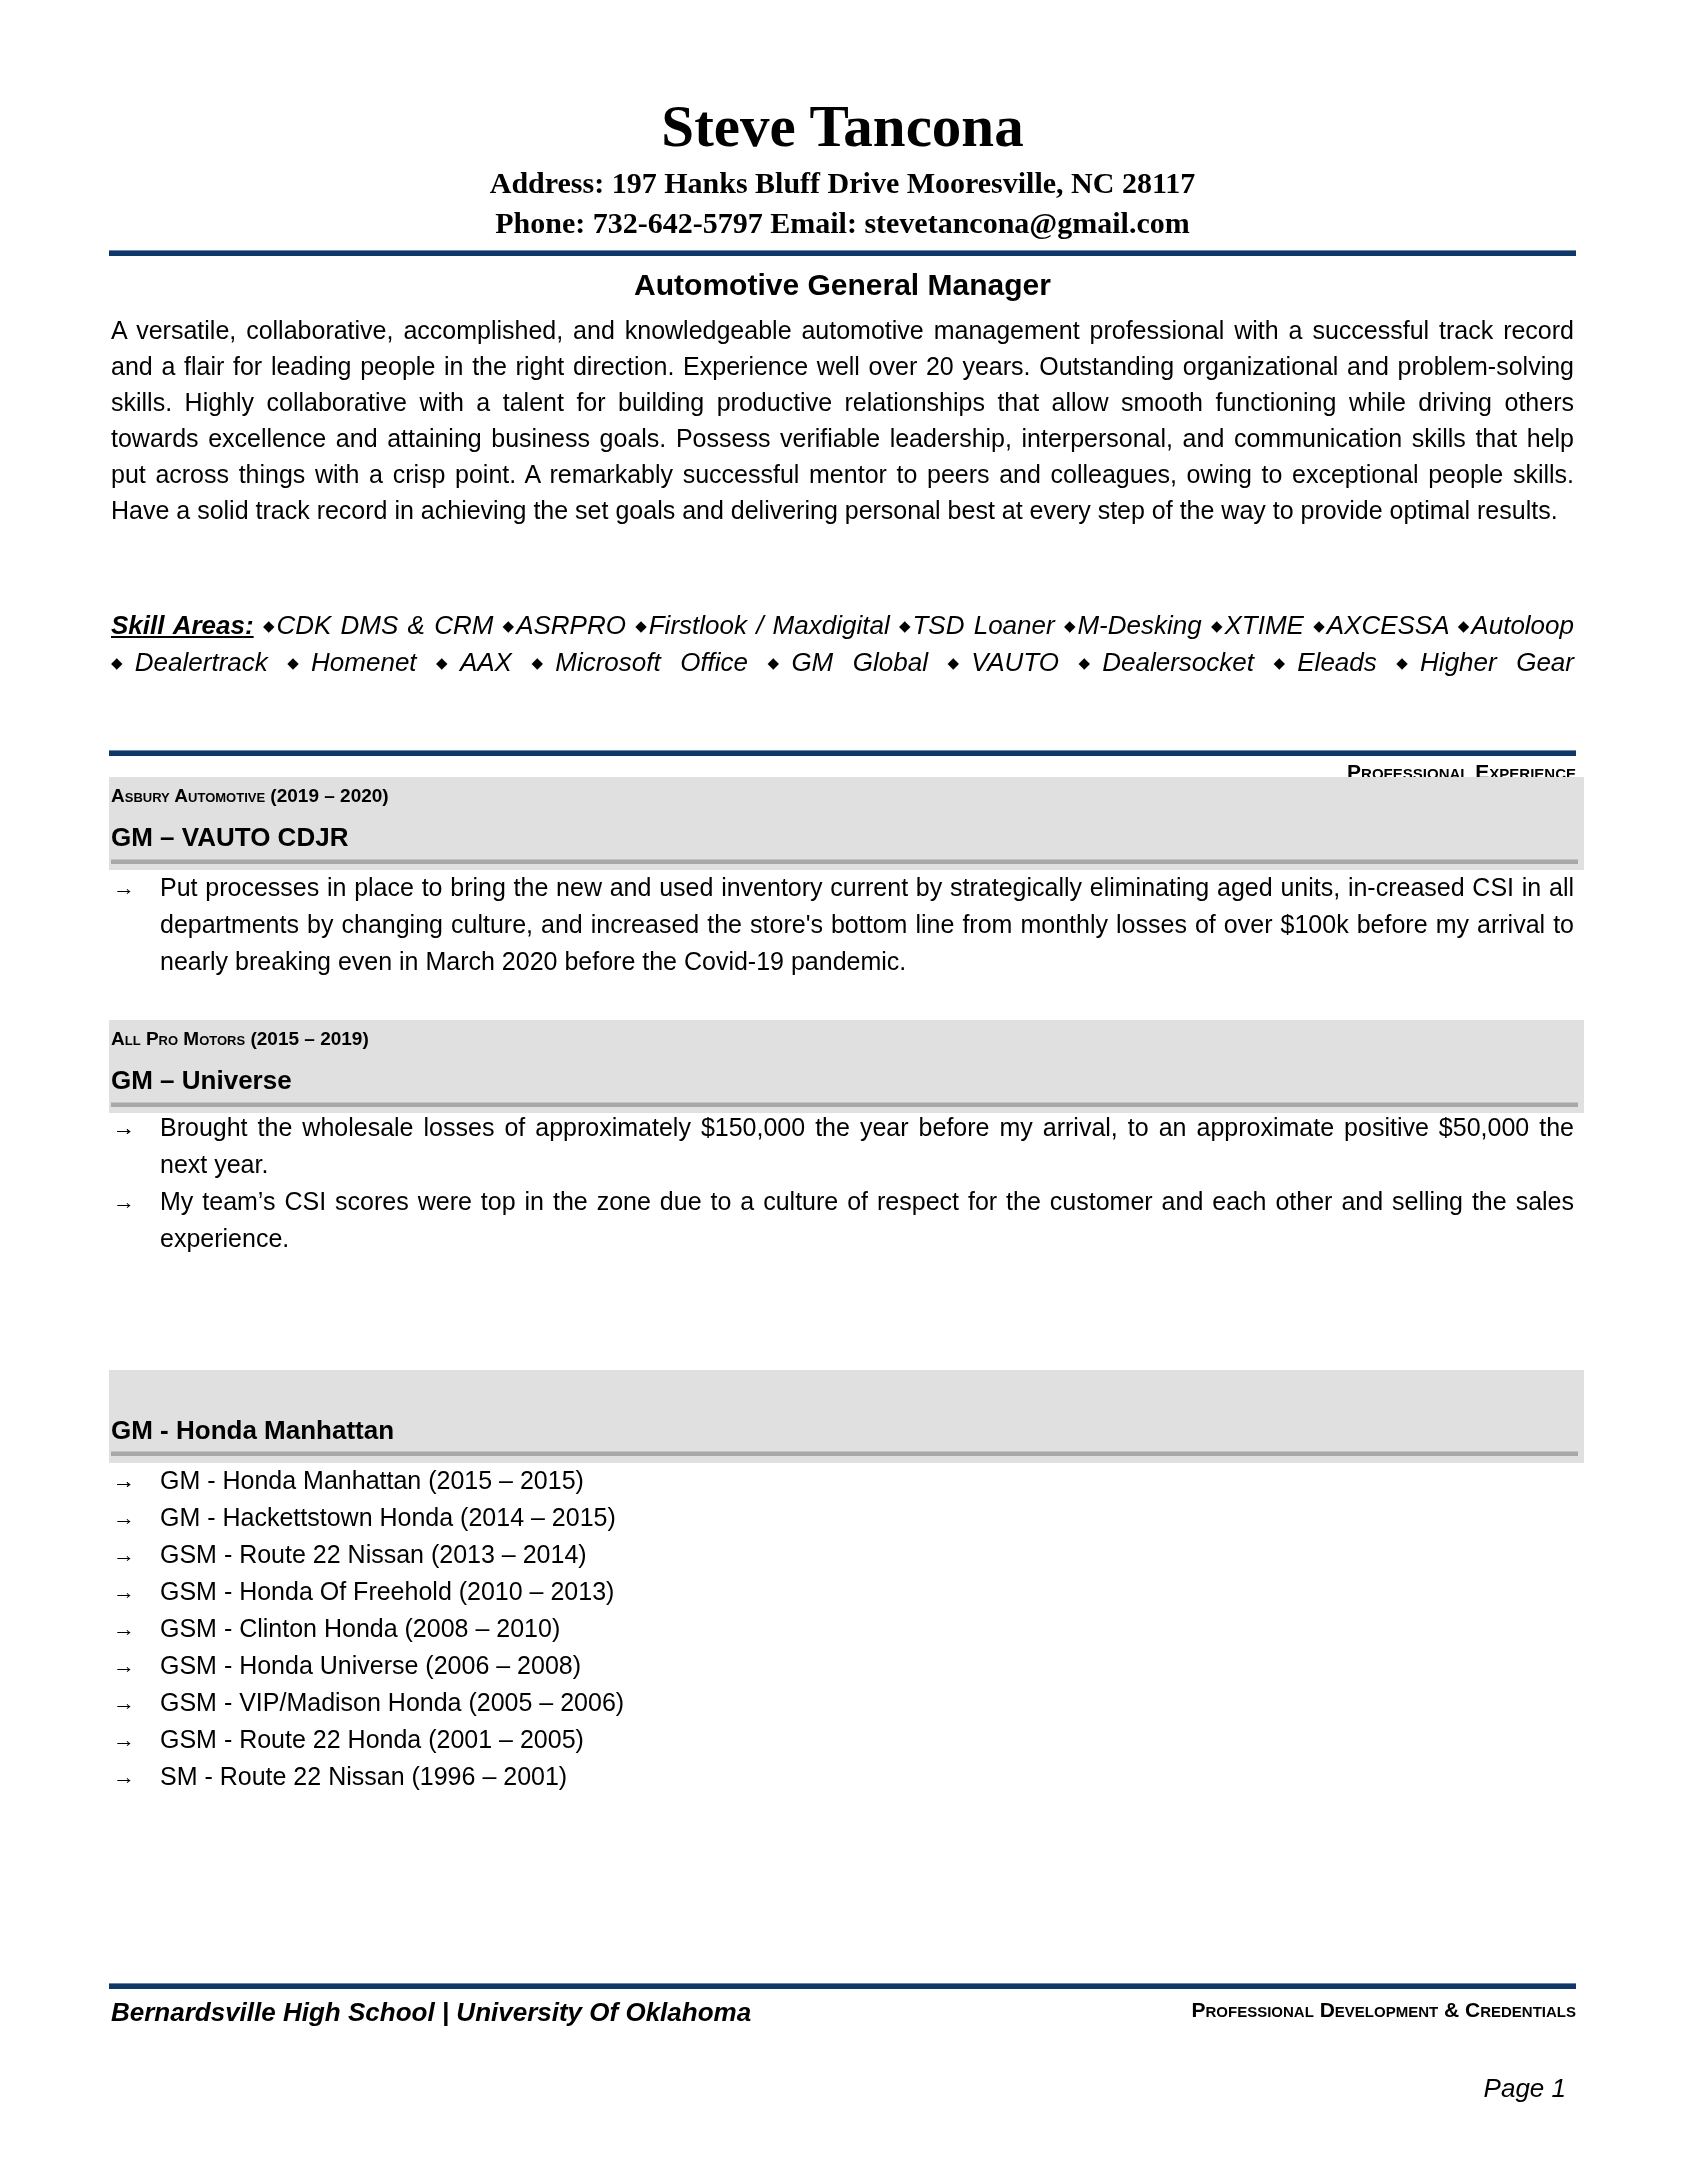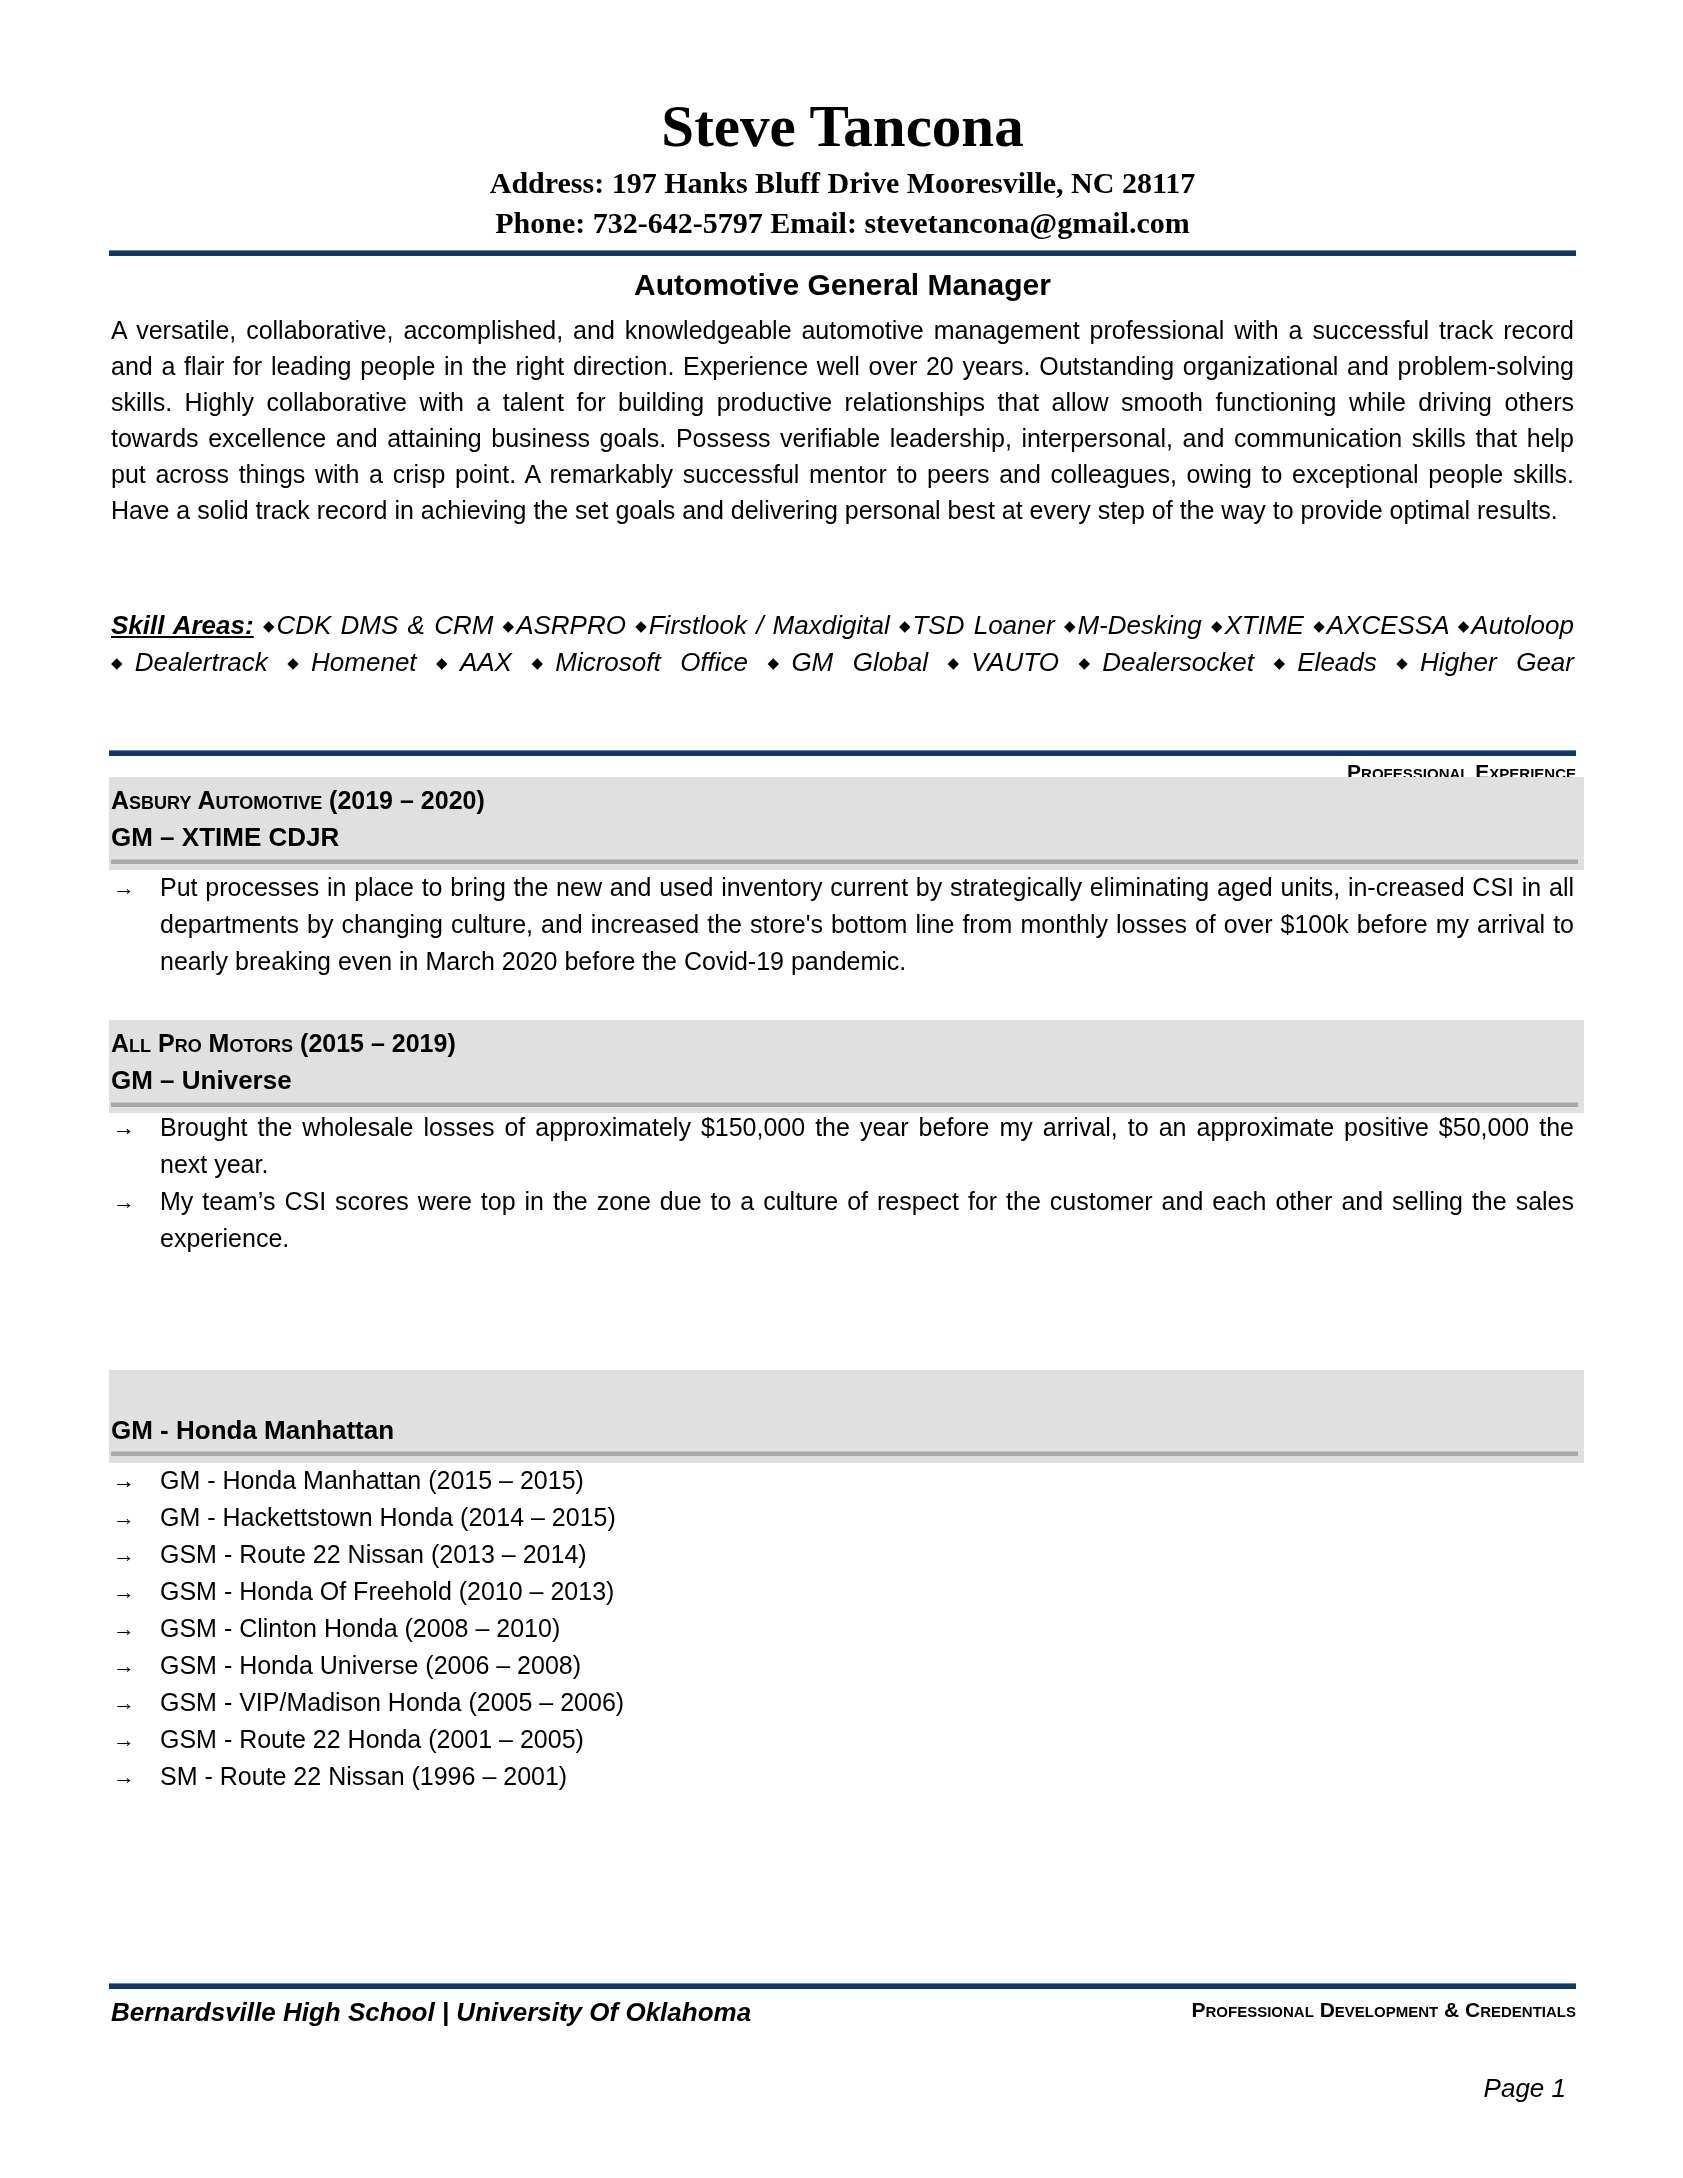--- a/index.html
+++ b/index.html
@@ -17,21 +17,21 @@
   .summary { position:absolute; top:312px; left:2px; width:1463px; font-size:25px; line-height:36px; text-align:justify; }
 
   .skills { position:absolute; top:607px; left:2px; width:1463px; font-size:26px; line-height:37px; font-style:italic; text-align:justify; text-align-last:justify; }
   .skills .label { font-weight:bold; text-decoration:underline; }
   .skills .item { white-space:nowrap; }
   .skills .dia { font-size:15px; vertical-align:3px; font-style:normal; }
 
   .sec-head { position:absolute; left:0; width:100%; text-align:right; font-weight:bold; font-size:21px; line-height:1; font-variant:small-caps;margin-top:44px; }
 
   .job-box { position:absolute; left:0; width:1475px; background:#e0e0e0; }
-  .job-box .co { position:absolute; left:2px; top:8px; font-size:25px; font-weight:bold; font-variant:small-caps; line-height:1.2; }
+  .job-box .co { position:absolute; left:2px; top:8px; font-size:19px; font-weight:bold; font-variant:small-caps; line-height:1.2; }
   .job-box .role { position:absolute; left:2px; top:45px; font-size:26px; font-weight:bold; line-height:1.2; }
   .job-box .gray-rule { position:absolute; left:2px; width:1467px; height:5px; background:#a8a8a8; border-top:1px solid #c4c4c4; box-sizing:border-box; }
 
   .bullets { position:absolute; left:0; width:1465px; margin:0; padding:0; list-style:none; font-size:25px; line-height:37px; }
   .bullets li { position:relative; padding-left:51px; text-align:justify; }
   .bullets li .arr { position:absolute; left:4px; top:0; font-size:22px; }
 
   .edu { position:absolute; top:1997px; left:2px; font-size:26px; font-weight:bold; line-height:1.2;font-style:italic; }
   .pg { position:absolute; top:2073px; right:10px; font-size:26px; font-style:italic; line-height:1.2; }
 </style>
@@ -51,21 +51,21 @@
   <div class="skills sans">
     <span class="label">Skill Areas:</span>
     <span id="skill-list"><span class="item"><span class="dia">◆</span><span>CDK DMS &amp; CRM</span></span> <span class="item"><span class="dia">◆</span><span>ASRPRO</span></span> <span class="item"><span class="dia">◆</span><span>Firstlook / Maxdigital</span></span> <span class="item"><span class="dia">◆</span><span>TSD Loaner</span></span> <span class="item"><span class="dia">◆</span><span>M-Desking</span></span> <span class="item"><span class="dia">◆</span><span>XTIME</span></span> <span class="item"><span class="dia">◆</span><span>AXCESSA</span></span> <span class="item"><span class="dia">◆</span><span>Autoloop</span></span> <span class="item"><span class="dia">◆</span><span>Dealertrack</span></span> <span class="item"><span class="dia">◆</span><span>Homenet</span></span> <span class="item"><span class="dia">◆</span><span>AAX</span></span> <span class="item"><span class="dia">◆</span><span>Microsoft Office</span></span> <span class="item"><span class="dia">◆</span><span>GM Global</span></span> <span class="item"><span class="dia">◆</span><span>VAUTO</span></span> <span class="item"><span class="dia">◆</span><span>Dealersocket</span></span> <span class="item"><span class="dia">◆</span><span>Eleads</span></span> <span class="item"><span class="dia">◆</span><span>Higher Gear</span></span> </span>
   </div>
 
   <div class="sec-head sans" style="top:717px;">Professional Experience</div>
   <div class="rule-blue" style="top:750px;"></div>
 
   <div class="job-box sans" style="top:777px; height:93px;">
     <div class="co">Asbury Automotive (2019 – 2020)</div>
-    <div class="role">GM – XTIME CDJR</div>
+    <div class="role">GM – VAUTO CDJR</div>
     <div class="gray-rule" style="top:82px;"></div>
   </div>
   <ul class="bullets sans" style="top:869px;">
     <li><span class="arr">→</span><span>Put processes in place to bring the new and used inventory current by strategically eliminating aged units, in-creased CSI in all departments by changing culture, and increased the store's bottom line from monthly losses of over $100k before my arrival to nearly breaking even in March 2020 before the Covid-19 pandemic.</span></li>
   </ul>
 
   <div class="job-box sans" style="top:1020px; height:93px;">
     <div class="co">All Pro Motors (2015 – 2019)</div>
     <div class="role">GM – Universe</div>
     <div class="gray-rule" style="top:82px;"></div>

